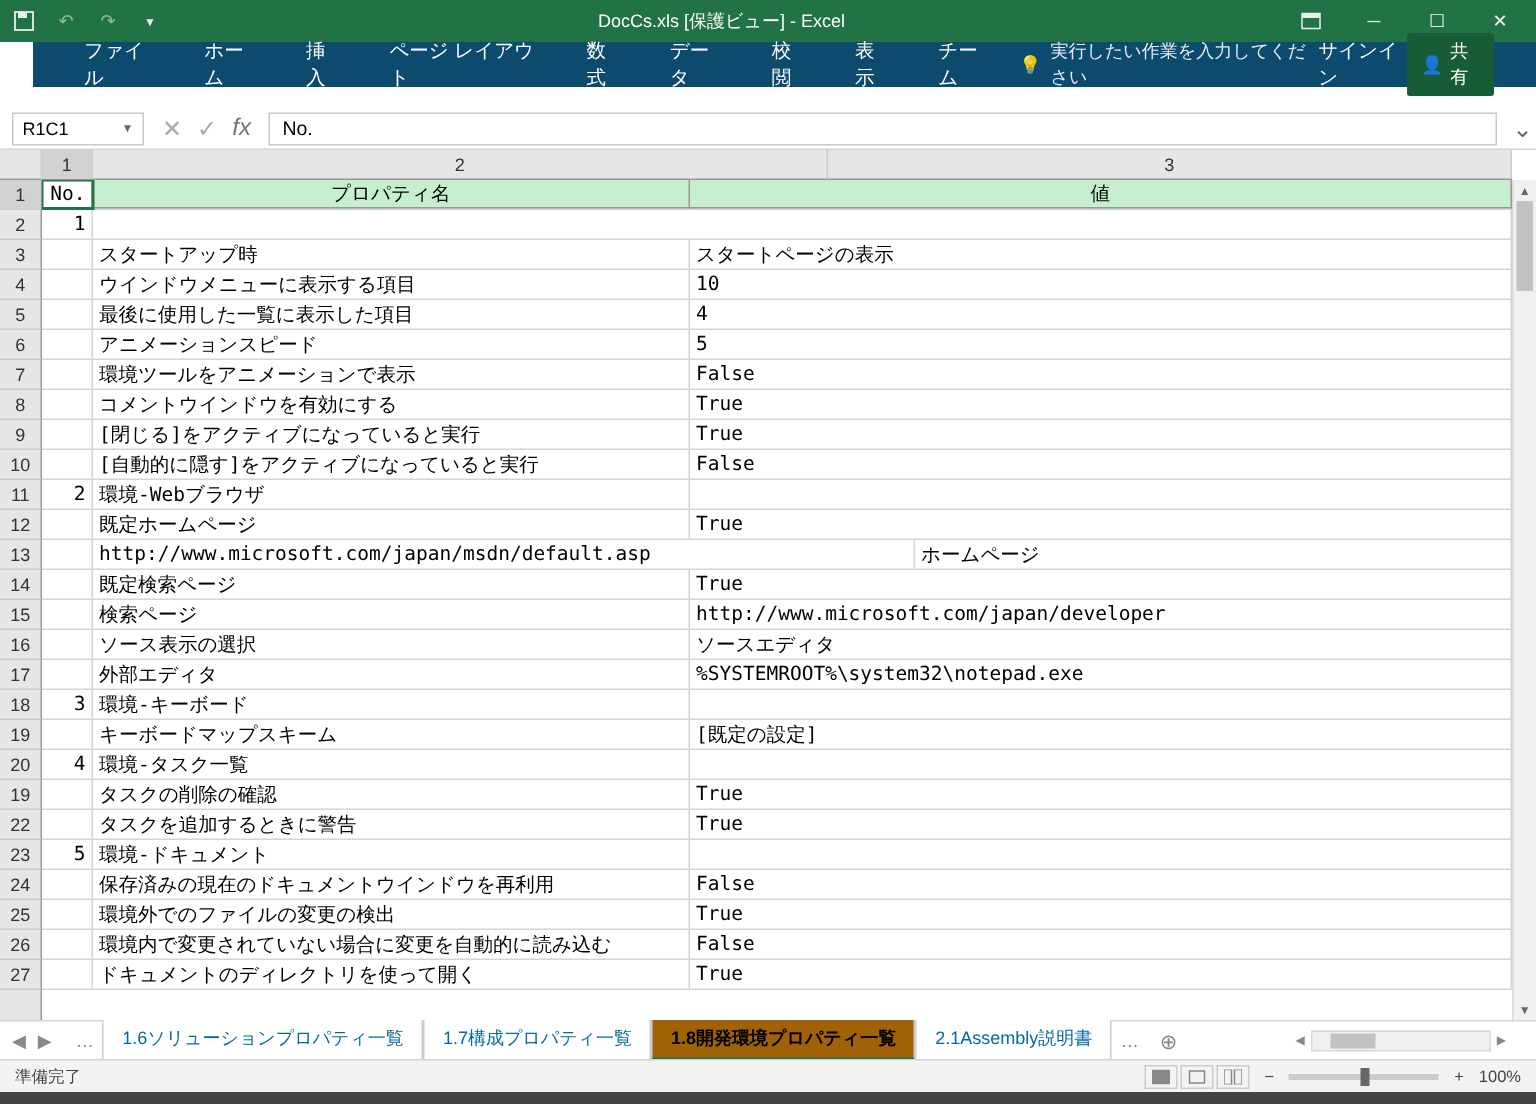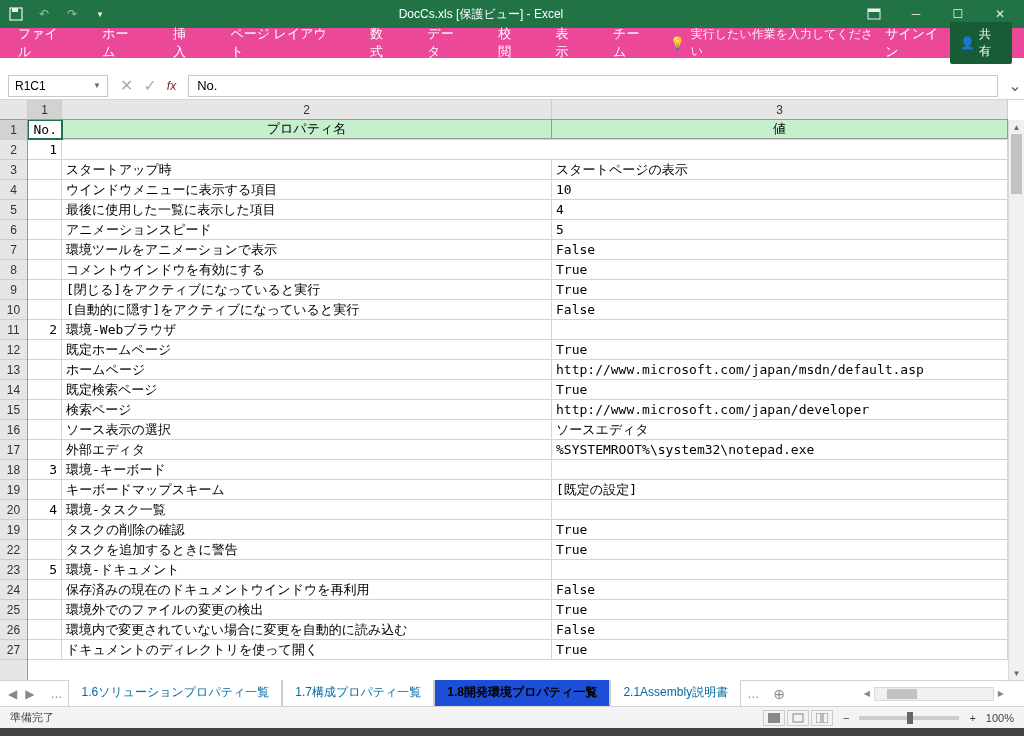--- a/index.html
+++ b/index.html
@@ -3,57 +3,57 @@
 <meta charset="utf-8">
 <style>
 * { margin: 0; padding: 0; box-sizing: border-box; font-family: 'Segoe UI', 'Meiryo', sans-serif; }
 body { width: 1024px; height: 736px; background: #fff; overflow: hidden; display: flex; flex-direction: column; }
 .titlebar { background: #217346; height: 28px; display: flex; align-items: center; color: #fff; font-size: 12px; }
 .titlebar-left { display: flex; align-items: center; gap: 12px; padding-left: 8px; }
 .qat-icon { width: 16px; height: 16px; display: flex; align-items: center; justify-content: center; opacity: 0.9; }
 .titlebar-center { flex: 1; text-align: center; }
 .titlebar-right { display: flex; align-items: center; gap: 2px; padding-right: 4px; }
 .win-btn { width: 40px; height: 28px; display: flex; align-items: center; justify-content: center; opacity: 0.9; }
-.ribbon-tabs { background: #ec4899; height: 30px; display: flex; align-items: center; padding: 0 4px; color: #fff; font-size: 13px; gap: 4px; }
+.ribbon-tabs { background: #0c4a6e; height: 30px; display: flex; align-items: center; padding: 0 20px; color: #fff; font-size: 13px; gap: 4px; margin-left: 22px; }
 .ribbon-tab { padding: 6px 14px; cursor: pointer; }
 .ribbon-right { margin-left: auto; display: flex; align-items: center; padding-right: 8px; }
 .tellme { display: flex; align-items: center; gap: 6px; font-size: 12px; opacity: 0.9; }
 .share-btn { background: #185c37; padding: 4px 10px; border-radius: 2px; font-size: 12px; display: flex; align-items: center; gap: 4px; }
 .formula-bar { height: 28px; border-bottom: 1px solid #d4d4d4; display: flex; align-items: center; background: #fff; margin-top: 14px; }
-.name-box { width: 100px; height: 22px; border: 1px solid #c8c8c8; margin-left: 8px; padding: 0 6px; font-size: 12px; display: flex; align-items: center; justify-content: space-between; }
+.name-box { width: 88px; height: 22px; border: 1px solid #c8c8c8; margin-left: 8px; padding: 0 6px; font-size: 12px; display: flex; align-items: center; justify-content: space-between; }
 .name-box-dd { font-size: 8px; color: #666; }
 .fb-btns { display: flex; align-items: center; gap: 10px; padding: 0 12px; color: #888; }
-.fb-fx { font-style: italic; font-size: 12px; color: #7f1d1d; }
+.fb-fx { font-style: italic; font-size: 16px; color: #737373; }
 .fb-input { flex: 1; height: 22px; border: 1px solid #c8c8c8; padding: 0 8px; font-size: 13px; font-family: 'MS PGothic', monospace; display: flex; align-items: center; margin-right: 8px; }
 .fb-expand { width: 18px; display: flex; align-items: center; justify-content: center; color: #666; }
 .grid-area { flex: 1; display: flex; overflow: hidden; position: relative; }
 .corner { width: 28px; height: 20px; background: #e6e6e6; border-right: 1px solid #ccc; border-bottom: 1px solid #999; position: absolute; top: 0; left: 0; z-index: 3; }
 .col-headers { position: absolute; top: 0; left: 28px; right: 16px; height: 20px; display: flex; background: #e6e6e6; border-bottom: 1px solid #999; z-index: 2; }
 .col-h { border-right: 1px solid #ccc; display: flex; align-items: center; justify-content: center; font-size: 12px; color: #333; }
 .col-h.active { background: #d2d2d2; }
 .row-headers { position: absolute; top: 20px; left: 0; width: 28px; bottom: 0; background: #e6e6e6; border-right: 1px solid #999; z-index: 2; }
 .row-h { height: 20px; border-bottom: 1px solid #ccc; display: flex; align-items: center; justify-content: center; font-size: 12px; color: #333; }
 .row-h.active { background: #d2d2d2; }
 .cells { position: absolute; top: 20px; left: 28px; right: 16px; bottom: 0; overflow: hidden; }
 .row { display: flex; height: 20px; border-bottom: 1px solid #d4d4d4; }
 .row.header-row { background: #c6efce; }
 .cell { border-right: 1px solid #d4d4d4; padding: 0 4px; font-size: 13px; font-family: 'MS PGothic', 'Meiryo', monospace; display: flex; align-items: center; overflow: hidden; white-space: nowrap; }
 .cell.c1 { width: 34px; justify-content: flex-end; }
-.cell.c2 { width: 490px; }
+.cell.c2 { width: 398px; }
 .cell.c3 { flex: 1; }
 .cell.selected { outline: 2px solid #217346; outline-offset: -1px; background: #fff; z-index: 1; }
 .header-row .cell { border-right: 1px solid #999; border-bottom: 1px solid #999; }
 .vscroll { position: absolute; right: 0; top: 20px; bottom: 0; width: 16px; background: #f0f0f0; border-left: 1px solid #dadada; }
 .vscroll-thumb { position: absolute; top: 14px; left: 2px; right: 2px; height: 60px; background: #c2c2c2; }
 .vscroll-arr { position: absolute; left: 0; right: 0; height: 14px; display: flex; align-items: center; justify-content: center; font-size: 8px; color: #666; }
 .sheet-tabs { height: 26px; background: #fff; border-top: 1px solid #d4d4d4; display: flex; align-items: center; padding: 0 8px; font-size: 12px; }
 .st-nav { display: flex; gap: 8px; color: #888; padding-right: 10px; }
 .st-ellipsis { color: #888; padding: 0 6px; }
 .sheet-tab { padding: 4px 12px; border: 1px solid #ccc; border-top: none; background: #fff; cursor: pointer; color: #0369a1; }
-.sheet-tab.active { background: #1d4ed8; border-bottom: 2px solid #217346; font-weight: bold; color: #000; }
+.sheet-tab.active { background: #a16207; border-bottom: 2px solid #217346; font-weight: bold; color: #000; }
 .st-add { color: #888; padding: 0 8px; font-size: 14px; }
 .hscroll { flex: 1; display: flex; align-items: center; justify-content: flex-end; padding-right: 8px; }
 .hscroll-track { width: 120px; height: 14px; background: #f0f0f0; border: 1px solid #dadada; position: relative; }
 .hscroll-thumb { position: absolute; left: 12px; top: 1px; bottom: 1px; width: 30px; background: #c2c2c2; }
 .status-bar { height: 22px; background: #f3f3f3; border-top: 1px solid #d4d4d4; display: flex; align-items: center; padding: 0 10px; font-size: 11px; color: #444; }
 .status-right { margin-left: auto; display: flex; align-items: center; gap: 10px; }
 .view-btns { display: flex; gap: 2px; }
 .view-btn { width: 22px; height: 16px; border: 1px solid #ccc; display: flex; align-items: center; justify-content: center; }
 .zoom-slider { width: 100px; height: 4px; background: #ccc; position: relative; }
 .zoom-handle { position: absolute; left: 48px; top: -4px; width: 6px; height: 12px; background: #666; }
@@ -218,22 +218,22 @@
         <div class="cell c2">環境-Webブラウザ</div>
         <div class="cell c3"></div>
       </div>
       <div class="row">
         <div class="cell c1"></div>
         <div class="cell c2">既定ホームページ</div>
         <div class="cell c3">True</div>
       </div>
       <div class="row">
         <div class="cell c1"></div>
+        <div class="cell c3">http://www.microsoft.com/japan/msdn/default.asp</div>
         <div class="cell c2">ホームページ</div>
-        <div class="cell c3">http://www.microsoft.com/japan/msdn/default.asp</div>
       </div>
       <div class="row">
         <div class="cell c1"></div>
         <div class="cell c2">既定検索ページ</div>
         <div class="cell c3">True</div>
       </div>
       <div class="row">
         <div class="cell c1"></div>
         <div class="cell c2">検索ページ</div>
         <div class="cell c3">http://www.microsoft.com/japan/developer</div>

